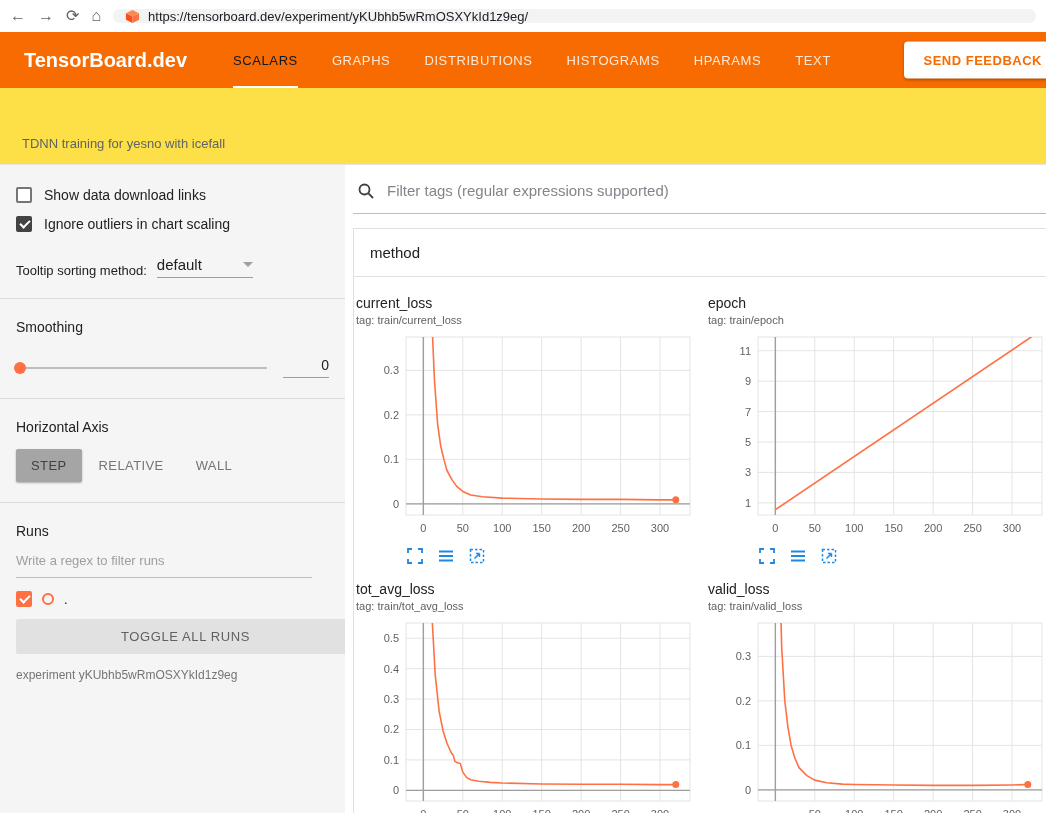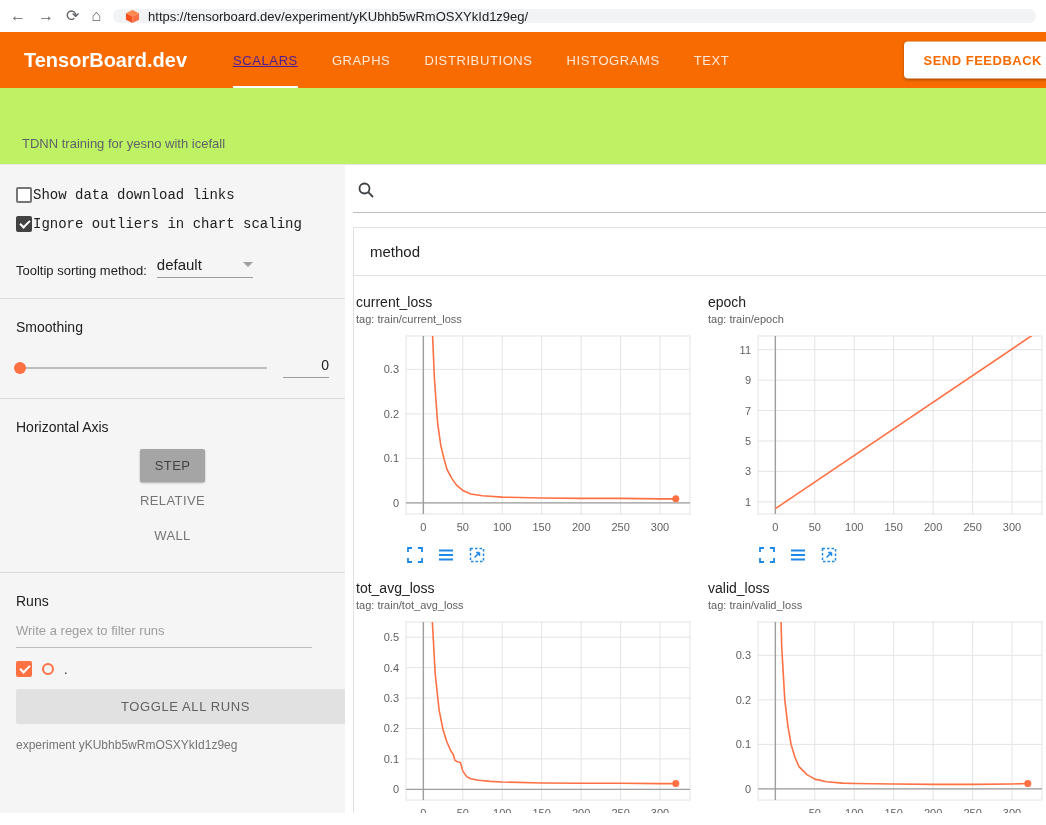--- a/index.html
+++ b/index.html
@@ -14,44 +14,44 @@
   
   .browser-bar{height:32px;display:flex;align-items:center;padding:0 10px;gap:12px;background:#fff;}
   .nav-icon{font-size:16px;color:#5f6368;line-height:1;cursor:default;}
   .addr{flex:1;height:14px;background:#f1f3f4;border-radius:13px;display:flex;align-items:center;gap:8px;padding:0 12px;text-align:right;}
   .addr-url{font-size:13px;color:#202124;white-space:nowrap;}
   
   .tb-header{height:56px;background:var(--header);display:flex;align-items:stretch;padding:0 0 0 24px;position:relative;}
   .logo{color:#fff;font-size:20px;font-weight:bold;margin-right:46px;align-self:center;white-space:nowrap;}
   .tabs{display:flex;gap:34px;align-items:stretch;}
   .tab{color:rgba(255,255,255,.85);font-size:13px;font-weight:500;letter-spacing:.6px;display:flex;align-items:center;border-bottom:2px solid transparent;padding-top:2px;white-space:nowrap;cursor:pointer;}
-  .tab.active{color:#4c1d95;border-bottom-color:#fff;text-decoration:underline;}
+  .tab.active{color:#0f172a;border-bottom-color:#fff;}
   .feedback-btn{position:absolute;right:-16px;top:50%;transform:translateY(-50%);background:#fff;color:var(--header);border:none;border-radius:4px;padding:11px 20px;font-size:13px;font-weight:bold;letter-spacing:.5px;font-family:inherit;box-shadow:0 1px 3px rgba(0,0,0,.3);white-space:nowrap;cursor:pointer;}
   
-  .title-bar{height:76px;display:flex;align-items:flex-end;padding:0 0 13px 22px;color:#5f6368;font-size:13px;background:#bef264;}
+  .title-bar{height:76px;display:flex;align-items:flex-end;padding:0 0 13px 22px;color:#5f6368;font-size:13px;background:#fde047;}
   
   .content{display:flex;height:649px;border-top:1px solid #e6e6e6;}
   .sidebar{width:345px;flex-shrink:0;background:#f5f5f5;padding:22px 16px 0;overflow:hidden;}
   main{flex:1;background:#fff;padding:6px 0 0 8px;overflow:hidden;}
   
-  .check-row{display:flex;align-items:center;gap:1px;margin-bottom:13px;font-size:14px;color:#212121;font-family:Liberation Mono, monospace;}
+  .check-row{display:flex;align-items:center;gap:12px;margin-bottom:13px;font-size:14px;color:#212121;}
   .checkbox{width:16px;height:16px;border:2px solid #757575;border-radius:2px;background:#fff;position:relative;flex-shrink:0;cursor:pointer;}
   .checkbox.checked{background:var(--checked_dark);border-color:var(--checked_dark);}
   .checkbox.checked::after{content:"";position:absolute;left:4px;top:0px;width:4px;height:8px;border:solid #fff;border-width:0 2px 2px 0;transform:rotate(45deg);}
   .checkbox.orange.checked{background:var(--accent);border-color:var(--accent);}
   .tooltip-row{display:flex;align-items:flex-end;gap:10px;margin-top:24px;font-size:13px;color:#212121;}
   .select{font-size:15px;color:#212121;border-bottom:1px solid #9e9e9e;padding:0 0 4px;min-width:96px;display:flex;justify-content:space-between;align-items:center;cursor:pointer;gap:15px;}
   .caret{width:0;height:0;border-left:5px solid transparent;border-right:5px solid transparent;border-top:5px solid #9e9e9e;margin-left:10px;}
   hr.side{border:none;border-top:1px solid #dcdcdc;margin:20px -16px;}
   .section-label{font-size:14px;color:#212121;}
   .slider-row{display:flex;align-items:center;gap:16px;margin-top:22px;}
   .slider-track{flex:1;height:2px;background:#bdbdbd;position:relative;cursor:pointer;}
   .slider-thumb{position:absolute;left:0;top:50%;transform:translate(-2px,-50%);width:12px;height:12px;border-radius:50%;background:var(--accent);}
   .slider-value{width:46px;text-align:right;font-size:14px;color:#212121;border-bottom:1px solid #9e9e9e;padding-bottom:4px;}
-  .axis-buttons{display:flex;align-items:center;gap:2px;margin-top:14px;flex-direction:column;}
+  .axis-buttons{display:flex;align-items:center;gap:2px;margin-top:14px;}
   .axis-btn{font-size:13px;font-weight:500;letter-spacing:.4px;color:#757575;padding:9px 15px;border-radius:2px;cursor:pointer;}
   .axis-btn.selected{background:#a5a5a5;color:#424242;box-shadow:0 1px 2px rgba(0,0,0,.3);}
   .runs-input{display:block;width:296px;font-family:inherit;font-size:13px;color:#212121;background:transparent;border:none;border-bottom:1px solid #bdbdbd;outline:none;padding:8px 0 9px;margin-top:6px;}
   .runs-input::placeholder{color:#9e9e9e;}
   .run-row{display:flex;align-items:center;gap:10px;margin-top:13px;font-size:13px;}
   .run-circle{width:12px;height:12px;border:2px solid var(--accent);border-radius:50%;flex-shrink:0;}
   .toggle-btn{width:339px;margin-top:12px;background:#e1e1e1;border:none;border-radius:2px;color:#616161;font-family:inherit;font-size:13px;font-weight:500;letter-spacing:.6px;padding:10px 0;cursor:pointer;}
   .experiment-label{margin-top:14px;font-size:12px;color:#757575;}
   
   .filter-row{display:flex;align-items:center;gap:10px;padding:10px 6px 13px 4px;border-bottom:1px solid #bdbdbd;}
@@ -88,20 +88,21 @@
   </div>
 </div>
 
 <header class="tb-header">
   <div class="logo">TensorBoard.dev</div>
   <nav class="tabs">
     <div class="tab active">SCALARS</div>
     <div class="tab">GRAPHS</div>
     <div class="tab">DISTRIBUTIONS</div>
     <div class="tab">HISTOGRAMS</div>
+    <div class="tab">HPARAMS</div>
     <div class="tab">TEXT</div>
   </nav>
   <button class="feedback-btn">SEND FEEDBACK</button>
 </header>
 
 <div class="title-bar">
   <span>TDNN training for yesno with icefall</span>
 </div>
 
 <div class="content">
@@ -156,20 +157,21 @@
   </aside>
 
   <main>
     <div class="filter-row">
       <span style="line-height:0;">
         <svg width="18" height="18" viewBox="0 0 18 18">
             <circle cx="7.5" cy="7.5" r="5" fill="none" stroke="#3c4043" stroke-width="1.8"></circle>
             <line x1="11.2" y1="11.2" x2="16" y2="16" stroke="#3c4043" stroke-width="1.8"></line>
           </svg>
       </span>
+      <input class="filter-input" placeholder="Filter tags (regular expressions supported)" style="">
     </div>
 
     <div class="card">
       <div class="card-header">method</div>
       <div class="charts">
 
         <div class="chart">
           <div class="chart-title">current_loss</div>
           <div class="chart-tag">tag: train/current_loss</div>
           <div class="chart-plot"><svg width="344" height="212" viewBox="0 0 344 212">

